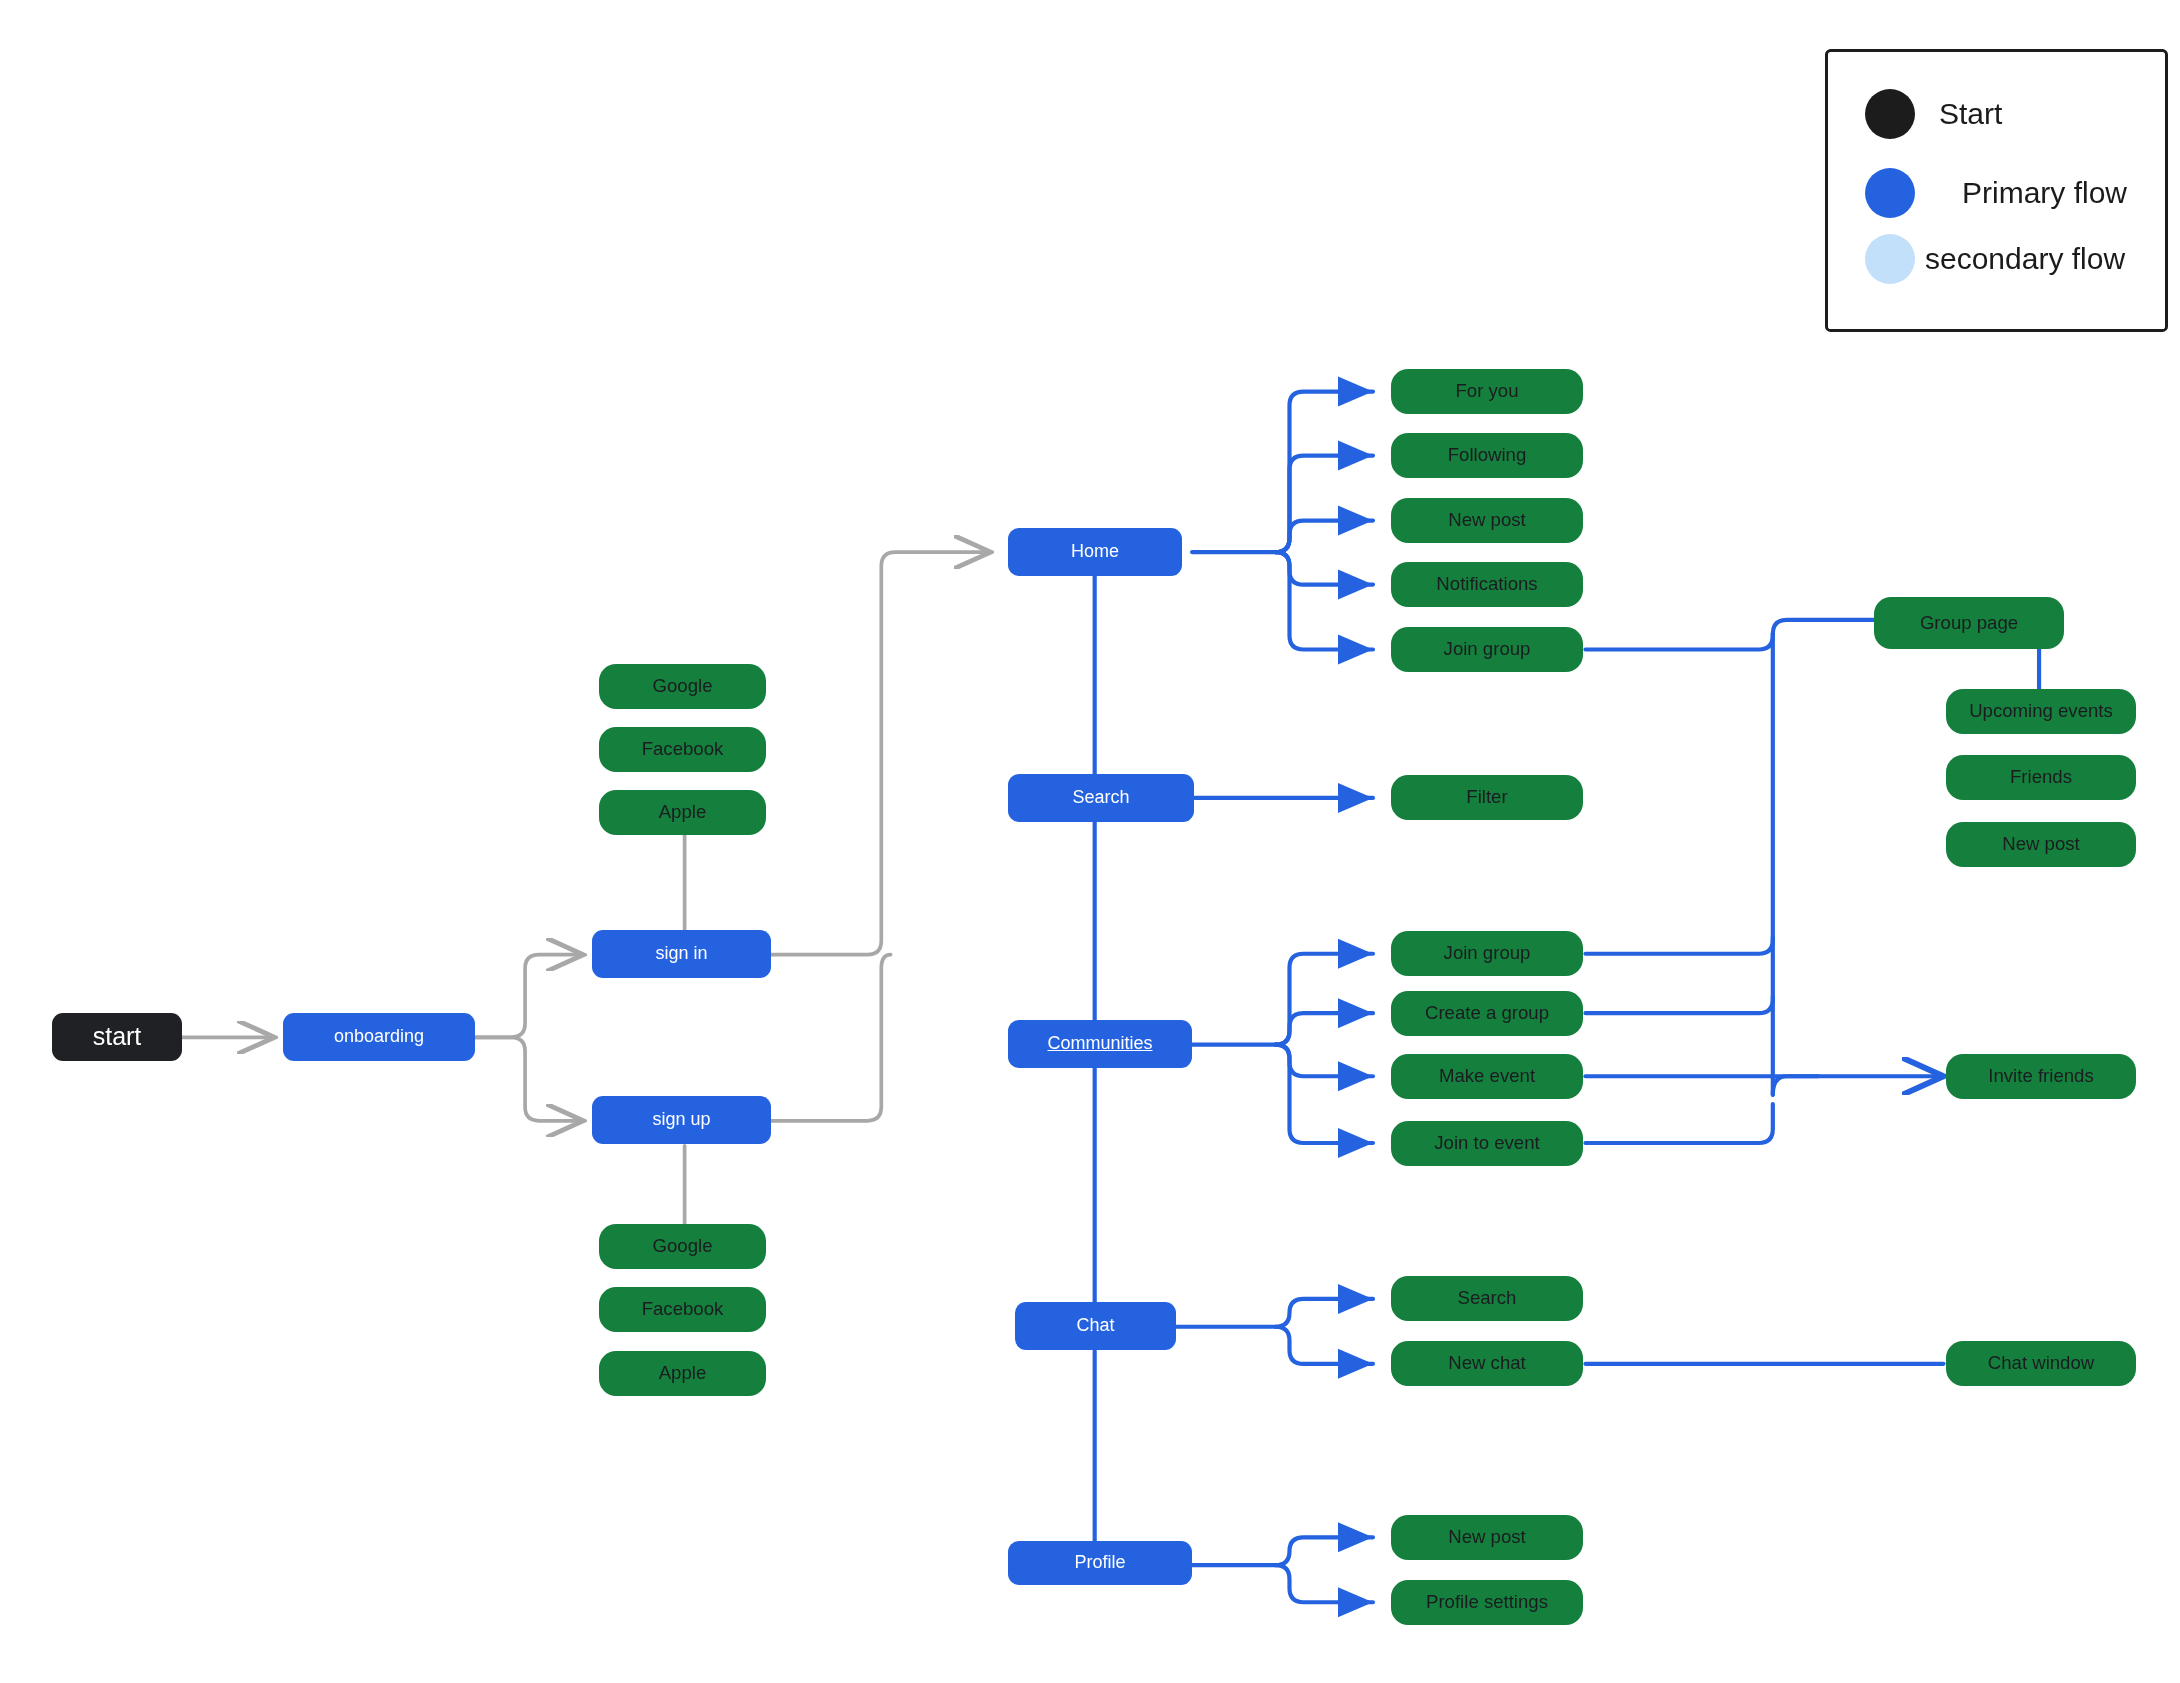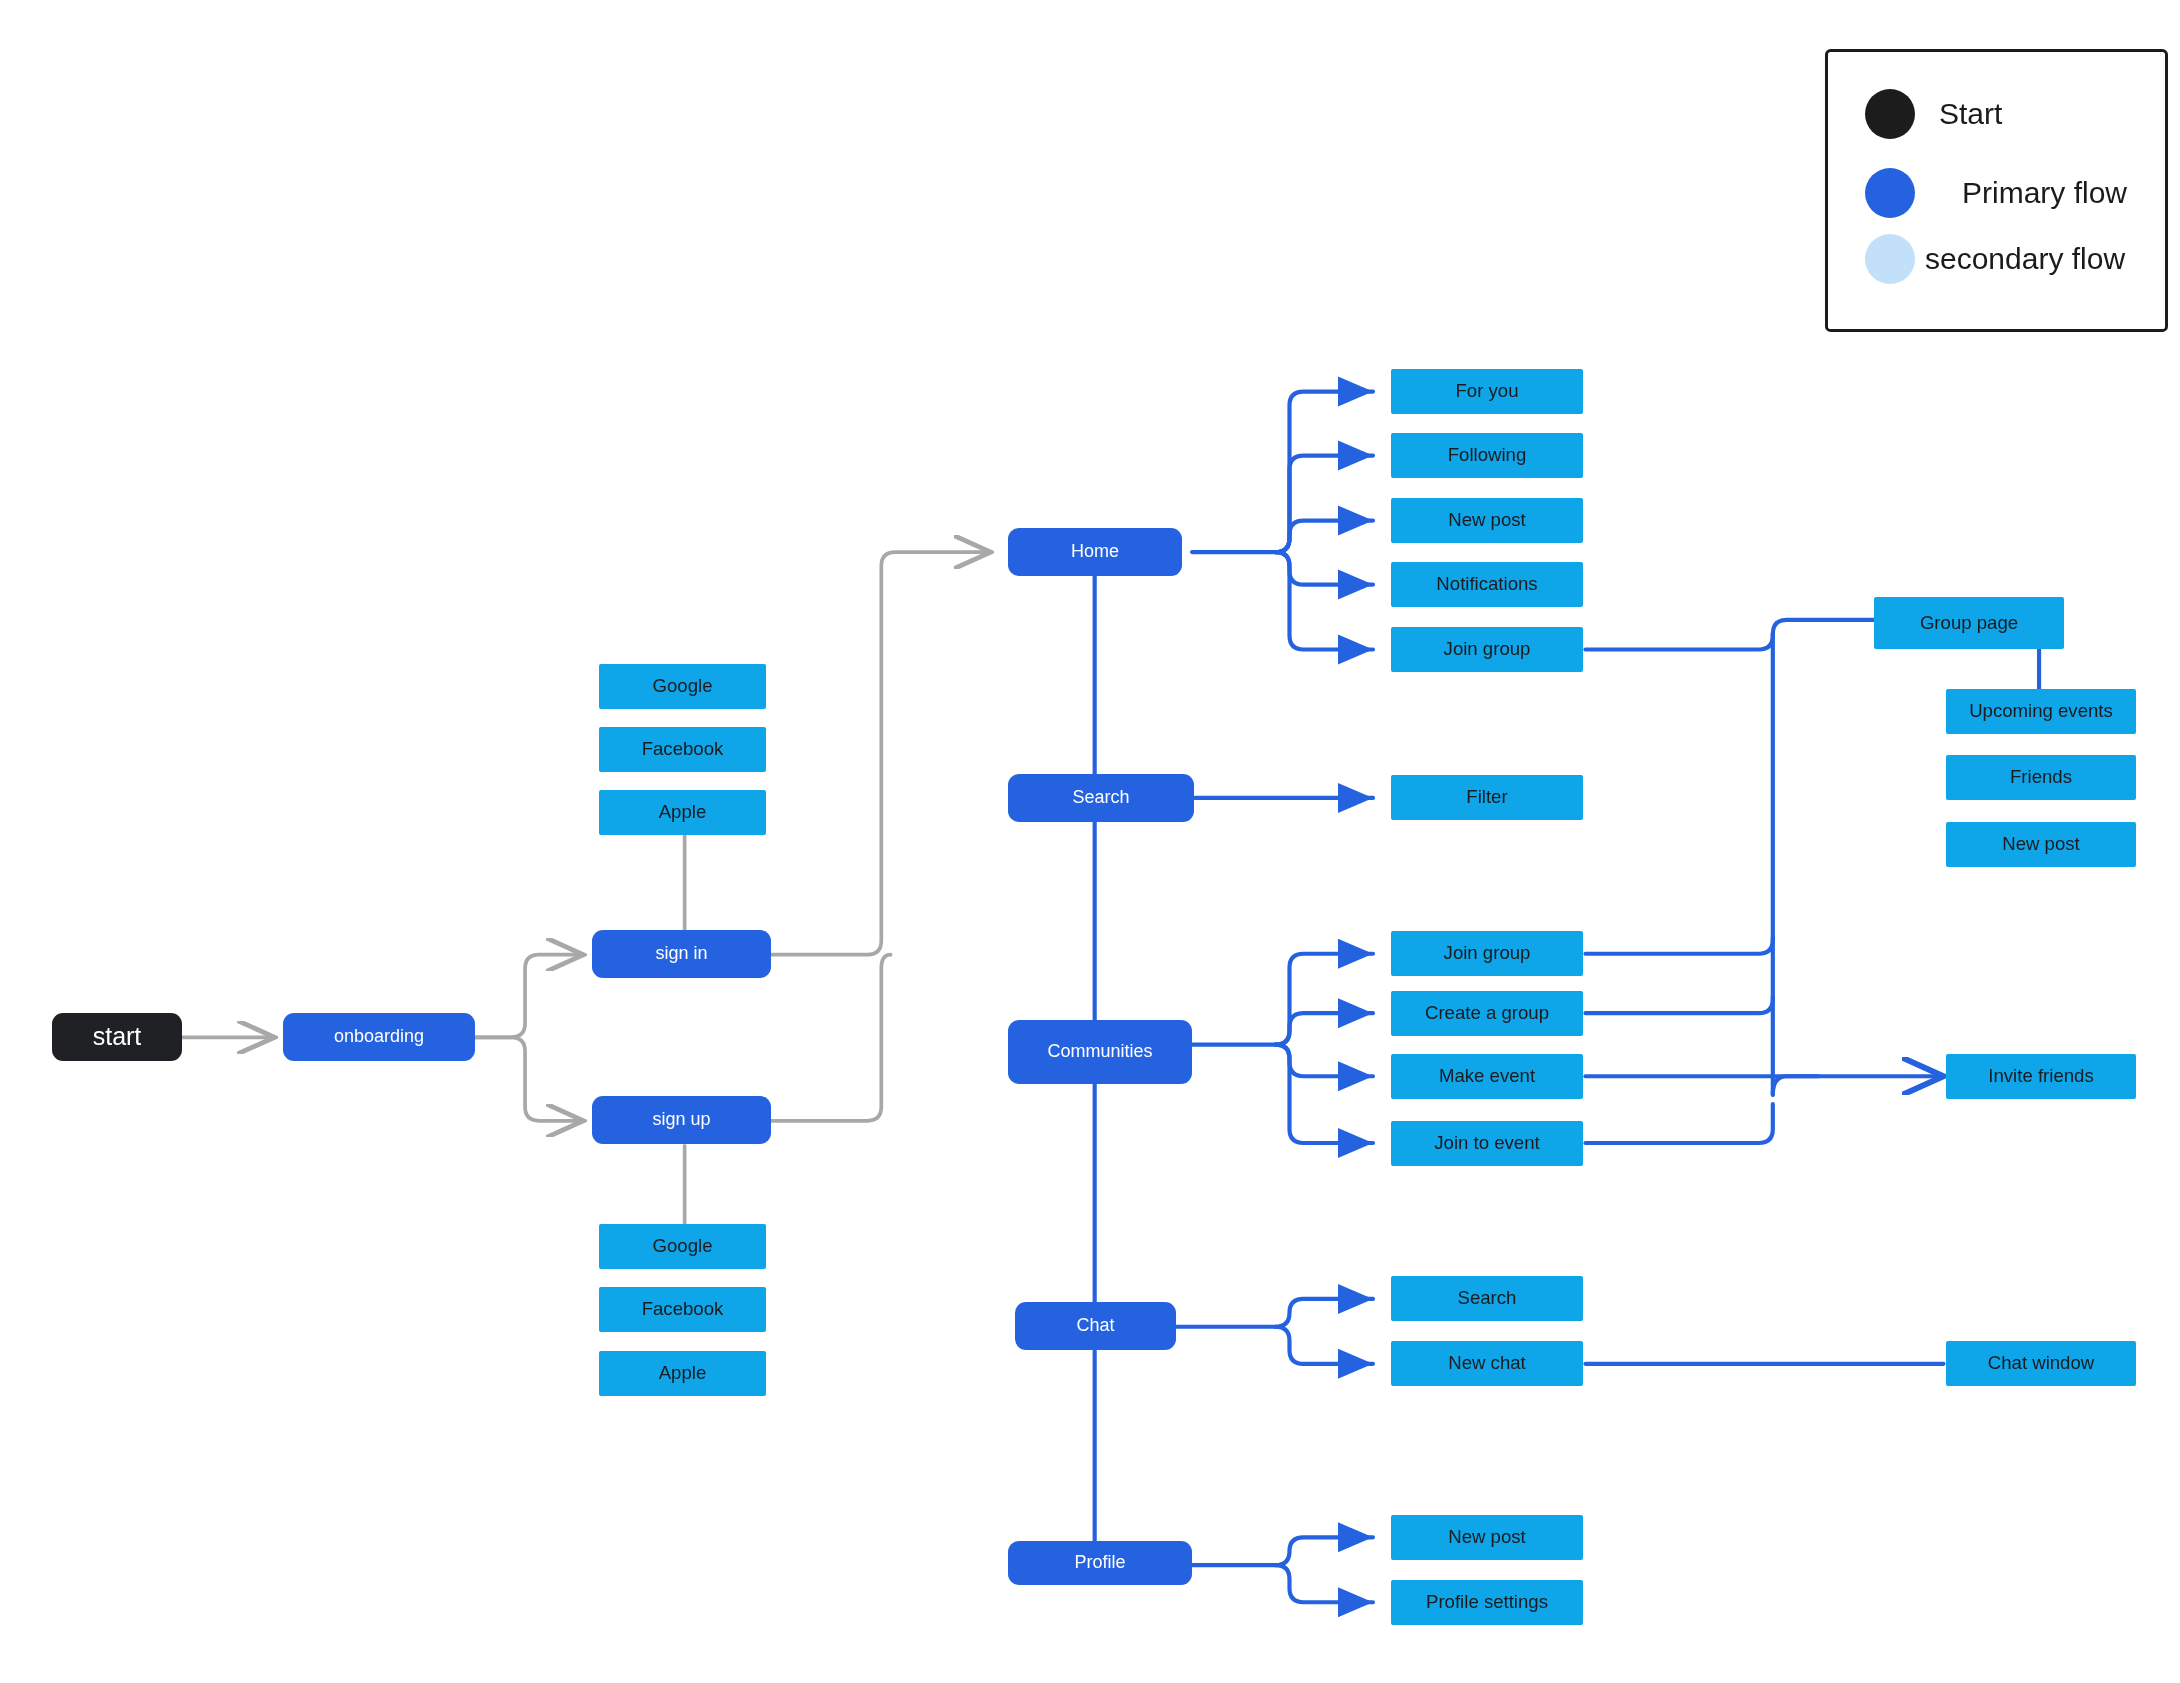--- a/index.html
+++ b/index.html
@@ -5,21 +5,21 @@
   html,body{margin:0;padding:0;background:#ffffff;}
   body{width:2181px;height:1684px;position:relative;overflow:hidden;
        font-family:"Liberation Sans", sans-serif;}
   #canvas{position:absolute;inset:0;width:2181px;height:1684px;}
   .edge-svg{position:absolute;left:0;top:0;width:2181px;height:1684px;pointer-events:none;}
 
   .node{position:absolute;box-sizing:border-box;display:flex;align-items:center;
         justify-content:center;text-align:center;line-height:1.1;}
   .node.start{background:#202124;color:#ffffff;border-radius:11px;font-size:25px;}
   .node.primary{background:#2462e0;color:#ffffff;border-radius:11px;font-size:18px;}
-  .node.secondary{background:#0ea5e9;color:#1a1c20;border-radius:2px;font-size:18.6px;}
+  .node.secondary{background:#15803d;color:#1a1c20;border-radius:17px;font-size:18.6px;}
 
   .legend{position:absolute;left:1825px;top:49px;width:343px;height:283px;
           background:#ffffff;border:3.7px solid #1c1c1c;border-radius:5.6px;box-sizing:border-box;}
   .legend-row{position:absolute;left:37px;display:flex;align-items:center;gap:24px;}
   .legend-dot{width:50px;height:50px;border-radius:50%;flex:0 0 auto;}
   .legend-label{font-size:30px;color:#1b1b1b;white-space:nowrap;}
 </style>
 </head>
 <body>
 
@@ -133,21 +133,21 @@
   <div class="node secondary" style="left:599px;top:664px;width:167px;height:45px;">Google</div>
   <div class="node secondary" style="left:599px;top:727px;width:167px;height:45px;">Facebook</div>
   <div class="node secondary" style="left:599px;top:790px;width:167px;height:45px;">Apple</div>
 
   <div class="node secondary" style="left:599px;top:1224px;width:167px;height:45px;">Google</div>
   <div class="node secondary" style="left:599px;top:1287px;width:167px;height:45px;">Facebook</div>
   <div class="node secondary" style="left:599px;top:1351px;width:167px;height:45px;">Apple</div>
 
   <div class="node primary" style="left:1008px;top:528px;width:174px;height:48px;">Home</div>
   <div class="node primary" style="left:1008px;top:774px;width:186px;height:48px;">Search</div>
-  <div class="node primary" style="left:1008px;top:1020px;width:184px;height:64px;">Communities</div>
+  <div class="node primary" style="left:1008px;top:1020px;width:184px;height:48px;text-decoration:underline;">Communities</div>
   <div class="node primary" style="left:1015px;top:1302px;width:161px;height:48px;">Chat</div>
   <div class="node primary" style="left:1008px;top:1541px;width:184px;height:44px;">Profile</div>
 
   <div class="node secondary" style="left:1391px;top:369px;width:192px;height:45px;">For you</div>
   <div class="node secondary" style="left:1391px;top:433px;width:192px;height:45px;">Following</div>
   <div class="node secondary" style="left:1391px;top:498px;width:192px;height:45px;">New post</div>
   <div class="node secondary" style="left:1391px;top:562px;width:192px;height:45px;">Notifications</div>
   <div class="node secondary" style="left:1391px;top:627px;width:192px;height:45px;">Join group</div>
 
   <div class="node secondary" style="left:1391px;top:775px;width:192px;height:45px;">Filter</div>

